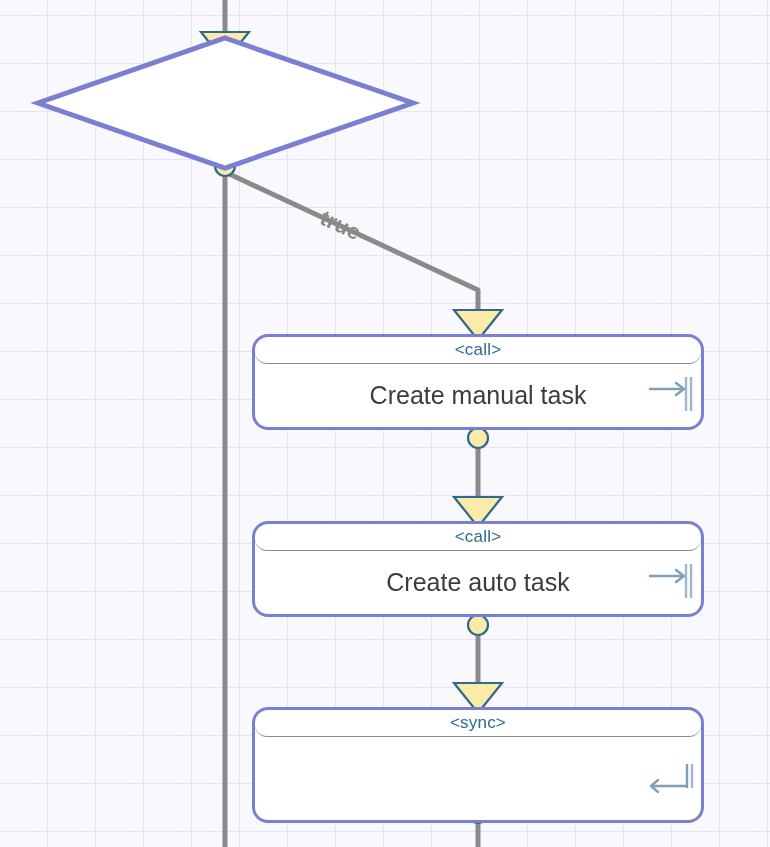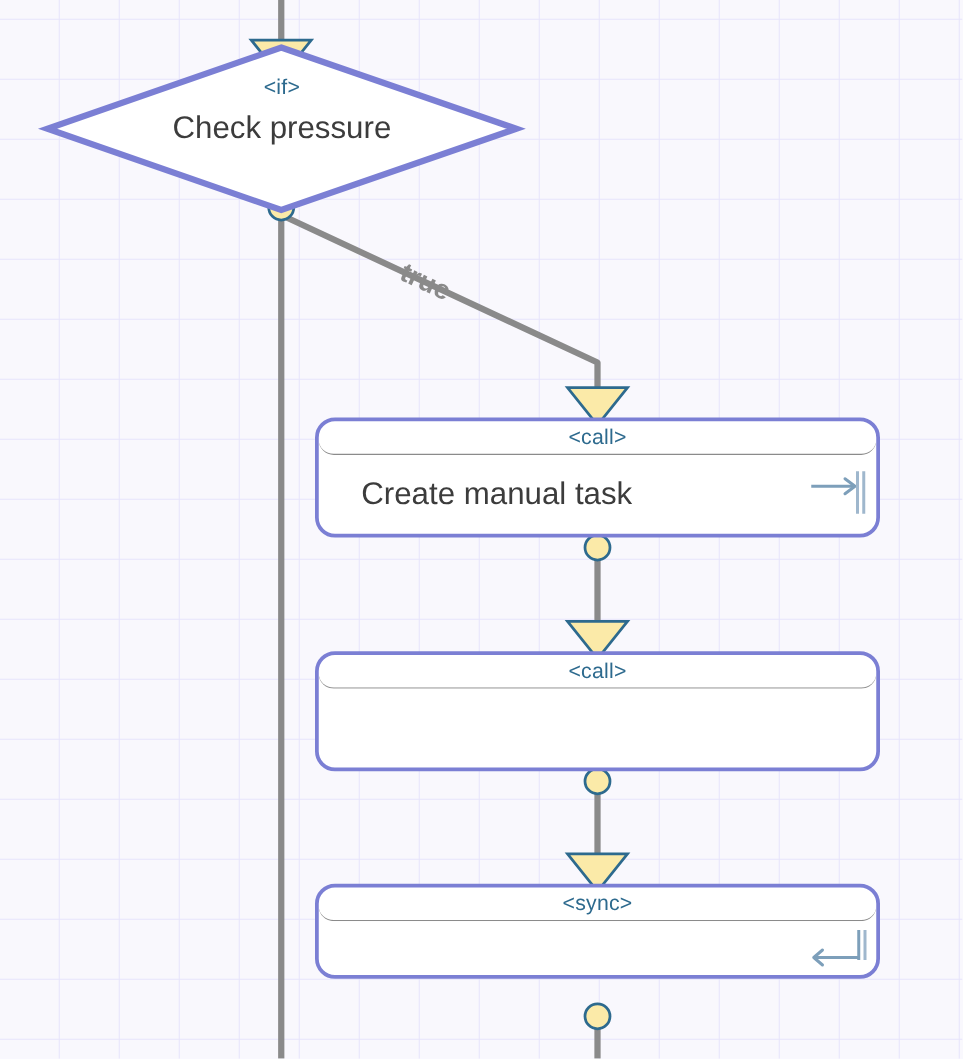--- a/index.html
+++ b/index.html
@@ -71,21 +71,21 @@
     color: #2d6a8e;
     border-bottom: 1px solid #8b8b8b;
     letter-spacing: .2px;
     border-radius: 12px;
   }
   .box-body {
     position: relative;
     height: calc(100% - 27px);
     display: flex;
     align-items: center;
-    justify-content: flex-start;
+    justify-content: center;
   }
   .box-title {
     font-size: 25px;
     color: #3c3c3c;
     padding: 0 34px;
     white-space: nowrap;
   }
   .box-icon {
     position: absolute;
     right: 6px;
@@ -147,45 +147,50 @@
     <circle cx="478" cy="625" r="10" fill="#fbeaa8" stroke="#2d6a8e" stroke-width="2.2"></circle>
 
     <g>
       <line x1="478" y1="805" x2="478" y2="847" stroke="#8a8a8a" stroke-width="5"></line>
     </g>
     <circle cx="478" cy="813" r="10" fill="#fbeaa8" stroke="#2d6a8e" stroke-width="2.2"></circle>
 
     <polygon points="225,38 413,103 225,168 38,103" fill="#ffffff" stroke="#7b7fd4" stroke-width="5" stroke-linejoin="miter"></polygon>
   </svg>
 
-  <div class="node-decision" style="left:38px; top:38px; width:375px; height:130px;">
-    <div class="diamond-label diamond-kind" style="top:22px;">&lt;if&gt;</div>
-    <div class="diamond-label diamond-title" style="top:50px;">Check pressure</div>
-  </div>
 
   <div class="edge-label" style="left:327px; top:205px; transform: rotate(25deg);">true</div>
 
   <div class="node-box" style="left:252px; top:334px; width:452px; height:96px;">
     <div class="box-header">&lt;call&gt;</div>
     <div class="box-body">
       <span class="box-title">Create manual task</span>
       <svg class="box-icon" viewBox="0 0 48 42">
         <line x1="2" y1="14" x2="36" y2="14" stroke="#7d9fba" stroke-width="2.4"></line>
         <polyline points="29,8 37,14 29,20" fill="none" stroke="#7d9fba" stroke-width="2.4" stroke-linecap="round" stroke-linejoin="round"></polyline>
         <line x1="39" y1="2" x2="39" y2="36" stroke="#9fb7cd" stroke-width="2.4"></line>
         <line x1="44" y1="2" x2="44" y2="36" stroke="#9fb7cd" stroke-width="2.4"></line>
       </svg>
     </div>
   </div>
 
   <div class="node-box" style="left:252px; top:521px; width:452px; height:96px;">
     <div class="box-header">&lt;call&gt;</div>
+    <div class="box-body">
+      <span class="box-title">Create auto task</span>
+      <svg class="box-icon" viewBox="0 0 48 42">
+        <line x1="2" y1="14" x2="36" y2="14" stroke="#7d9fba" stroke-width="2.4"></line>
+        <polyline points="29,8 37,14 29,20" fill="none" stroke="#7d9fba" stroke-width="2.4" stroke-linecap="round" stroke-linejoin="round"></polyline>
+        <line x1="39" y1="2" x2="39" y2="36" stroke="#9fb7cd" stroke-width="2.4"></line>
+        <line x1="44" y1="2" x2="44" y2="36" stroke="#9fb7cd" stroke-width="2.4"></line>
+      </svg>
+    </div>
   </div>
 
-  <div class="node-box" style="left:252px; top:707px; width:452px; height:76px;">
+  <div class="node-box" style="left:252px; top:707px; width:452px; height:116px;">
     <div class="box-header">&lt;sync&gt;</div>
     <div class="box-body">
       <svg class="box-icon" viewBox="0 0 48 42">
         <line x1="4" y1="28" x2="40" y2="28" stroke="#7d9fba" stroke-width="2.4"></line>
         <polyline points="11,22 4,28 11,34" fill="none" stroke="#7d9fba" stroke-width="2.4" stroke-linecap="round" stroke-linejoin="round"></polyline>
         <line x1="40" y1="6" x2="40" y2="30" stroke="#7d9fba" stroke-width="2.4"></line>
         <line x1="45" y1="6" x2="45" y2="30" stroke="#9fb7cd" stroke-width="2.4"></line>
       </svg>
     </div>
   </div>

